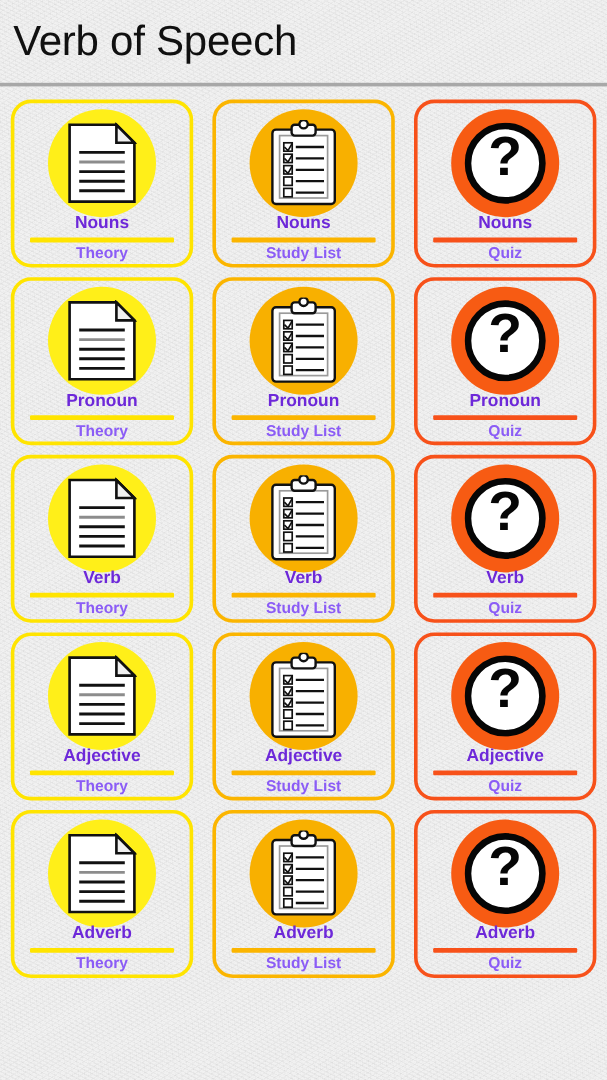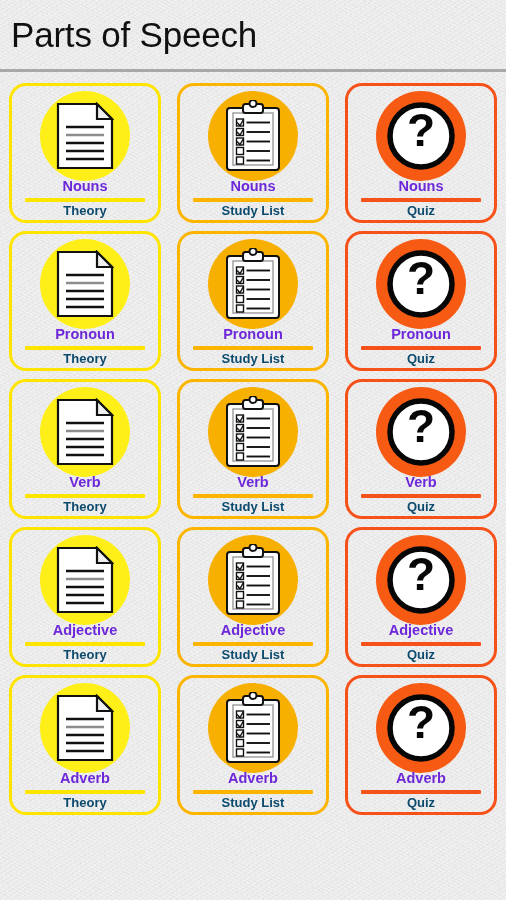--- a/index.html
+++ b/index.html
@@ -100,21 +100,21 @@
     width: 82%;
     height: 4px;
     margin: 4px 0 2px 0;
     border-radius: 1px;
     background: #ffe400;
   }
 
   .card-sub {
     font-size: 13px;
     font-weight: bold;
-    color: #0c4a6e;
+    color: #8b5cf6;
     line-height: 1;
     white-space: nowrap;
   }
 
   
   .col-theory .card-icon { background: #ffef19; }
 
   .col-study              { border-color: #fbb500; }
   .col-study .card-icon   { background: #f8b000; }
   .col-study .card-rule   { background: #fbb500; }
@@ -124,21 +124,21 @@
   .col-quiz .card-rule    { background: #f7511a; }
 </style>
 </head>
 <body>
 
 <div id="texture"></div>
 
 <div id="app">
 
   <div class="header">
-    <div class="header-title">Parts of Speech</div>
+    <div class="header-title">Verb of Speech</div>
   </div>
 
   <div class="grid" id="grid">
       <div class="card col-theory">
         <div class="card-icon">
   <span class="icon-wrap">
     <svg width="58" height="68" viewBox="0 0 58 68" aria-hidden="true">
       <path d="M2 2 H41 L56 17 V66 H2 Z" fill="#ffffff" stroke="#111111" stroke-width="2.2" stroke-linejoin="miter"></path>
       <path d="M41 2 L41 17 L56 17 Z" fill="#f0f0f0" stroke="#111111" stroke-width="2.2" stroke-linejoin="miter"></path>
       <g stroke-linecap="butt">

